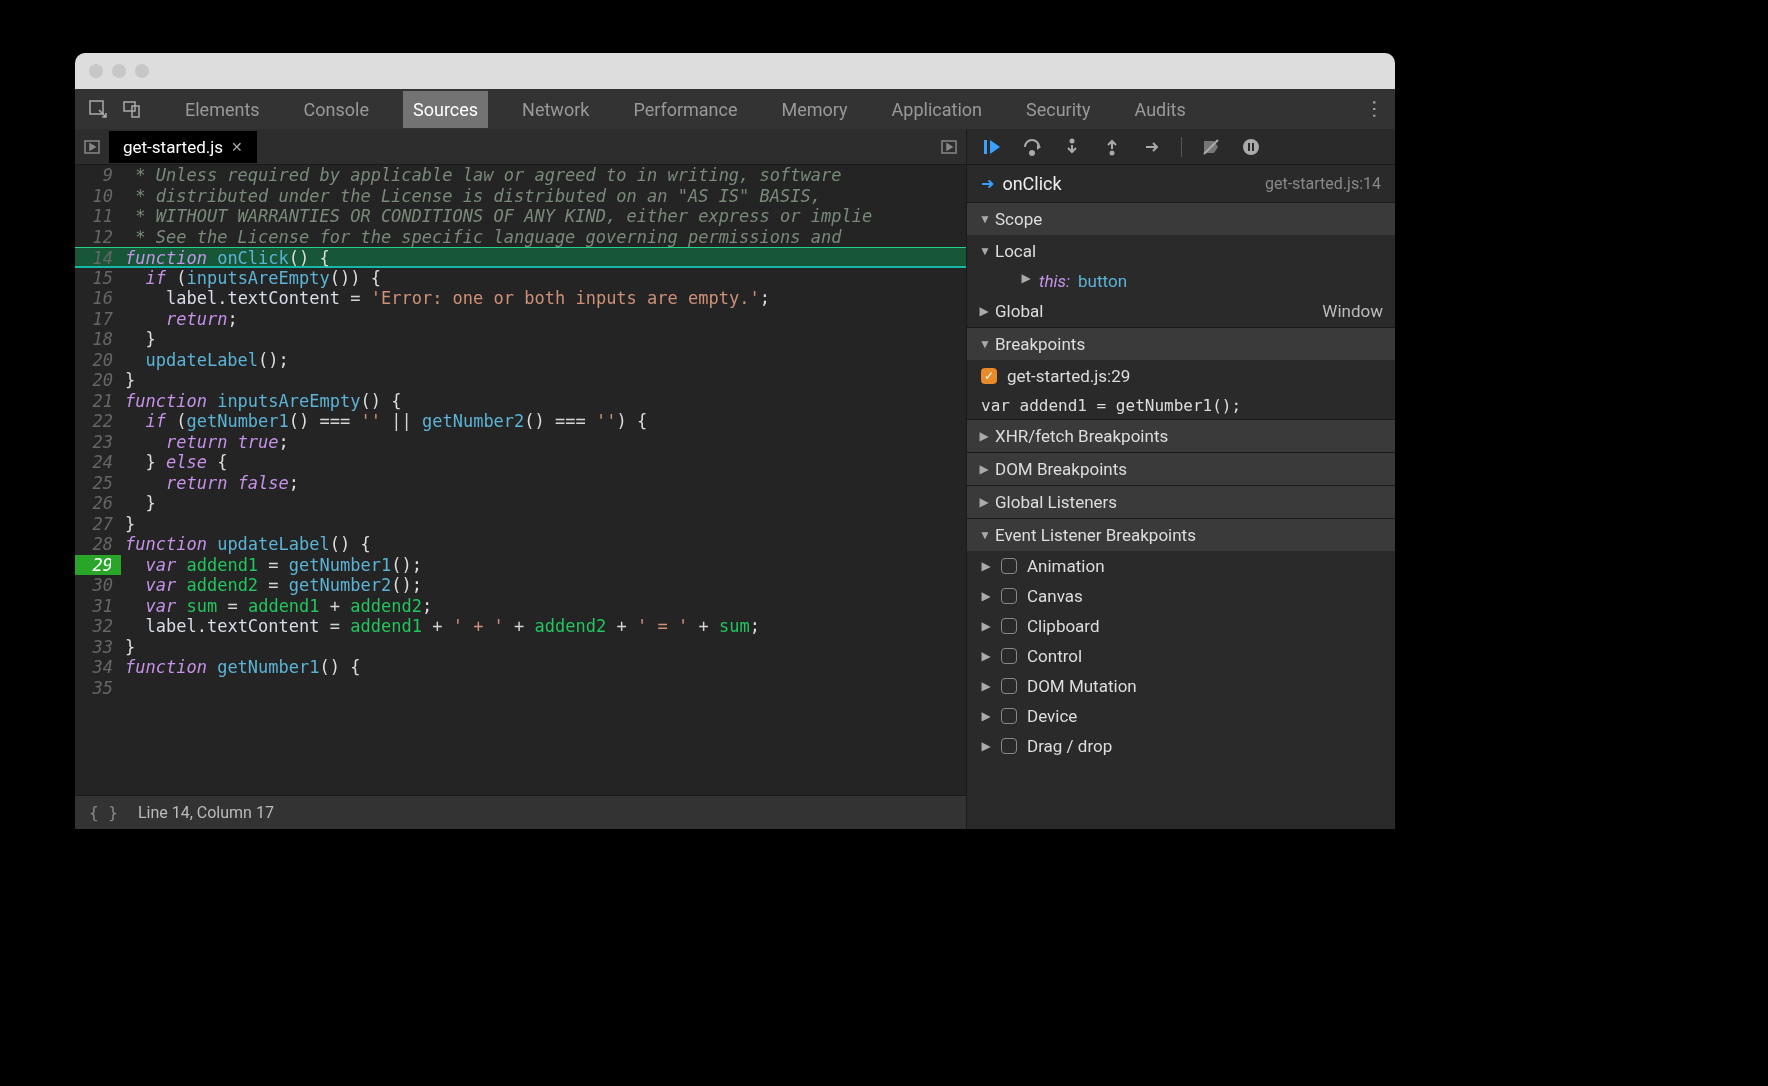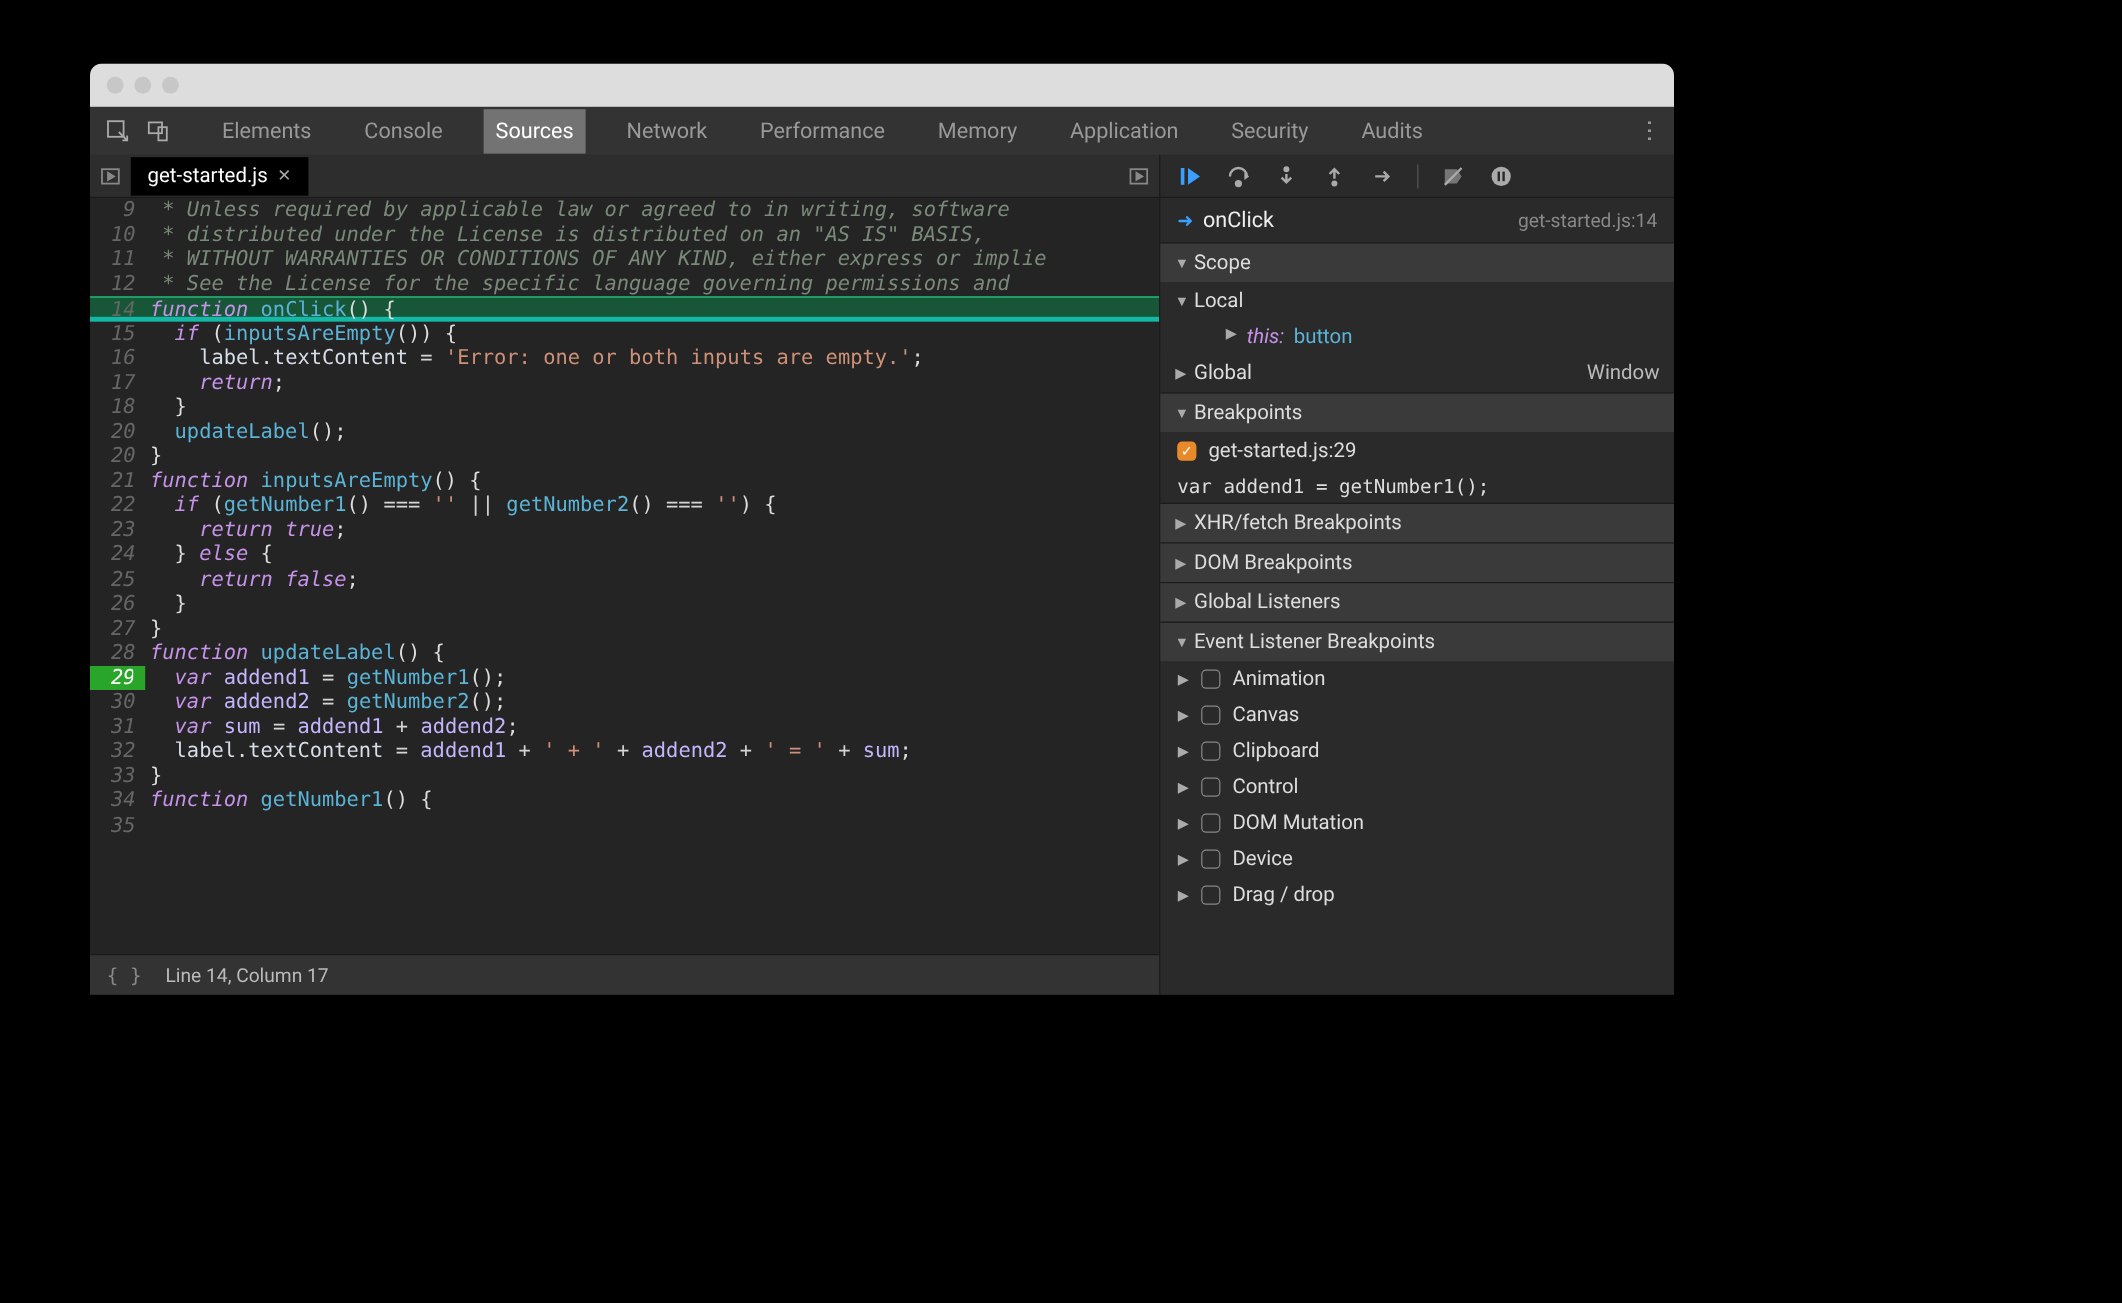--- a/index.html
+++ b/index.html
@@ -21,25 +21,25 @@
 .filetabs { height:36px; background:#2d2d2d; border-bottom:1px solid #1a1a1a; display:flex; align-items:center; }
 .nav-arrow { width:34px; display:flex; align-items:center; justify-content:center; color:#888; }
 .filetab { background:#000; color:#fff; padding:6px 14px; font-size:17px; display:flex; align-items:center; gap:8px; }
 .filetab .x { color:#aaa; font-size:14px; }
 .code { flex:1; overflow:hidden; background:#242424; font-family:"Menlo","Consolas",monospace; font-size:17px; line-height:20.5px; }
 .row { display:flex; height:20.5px; white-space:pre; }
 .gutter { width:46px; text-align:right; color:#666; padding-right:8px; user-select:none; font-style:italic; }
 .gutter.bp { background:#29a629; color:#fff; position:relative; }
 .gutter.bp::after { content:""; position:absolute; right:-10px; top:0; border:10.25px solid transparent; border-left:10px solid #29a629; }
 .ln { flex:1; color:#ddd; padding-left:4px; }
-.row.hl { background:rgba(0,180,90,0.35); border-top:1px solid #23d18b; border-bottom:4px solid #14b8a6; }
+.row.hl { background:rgba(0,180,90,0.35); border-top:1px solid #23d18b; border-bottom:2px solid #14b8a6; }
 .com { color:#7a8a7a; font-style:italic; }
 .kw { color:#c792ea; font-style:italic; }
 .fn { color:#5bb3d6; }
-.prm { color:#c4b5fd; }
+.prm { color:#22c55e; }
 .str { color:#ce9178; }
 .op { color:#d4d4d4; }
 .prop { color:#d8dee9; }
 .bool { color:#c792ea; font-style:italic;margin-top:20px; }
 .status { height:34px; background:#333; border-top:1px solid #1a1a1a; color:#bbb; font-size:16px; display:flex; align-items:center; padding:0 14px; gap:20px; }
 .braces { color:#888; font-family:monospace; }
 .debug-pane { width:429px; background:#2a2a2a; display:flex; flex-direction:column; border-left:1px solid #1a1a1a; font-size:17px; }
 .debug-toolbar { height:36px; display:flex; align-items:center; padding:0 14px; gap:18px; border-bottom:1px solid #1a1a1a; }
 .dbtn { width:22px; height:22px; display:flex; align-items:center; justify-content:center; color:#aaa; }
 .dbtn.active { color:#3b9fff; }

